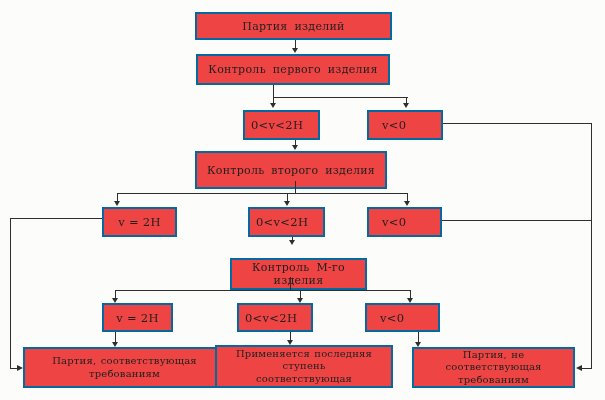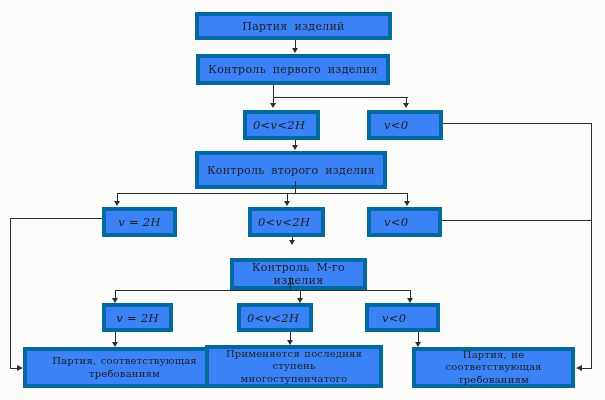--- a/index.html
+++ b/index.html
@@ -5,28 +5,28 @@
   * { margin:0; padding:0; box-sizing:border-box; }
   html,body { background:#fcfcfa; }
   .page {
     position:relative; width:605px; height:400px;
     background:#fcfcfa; overflow:hidden;
     font-family:"DejaVu Serif", serif;
     color:#232323;
   }
   .box {
     position:absolute;
-    border:4px solid #0369a1;
-    background:#3b82f6;
+    border:2px solid #0369a1;
+    background:#ef4444;
     display:flex; align-items:center; justify-content:center;
     text-align:center;
     font-size:11px; letter-spacing:0.3px; word-spacing:3px;
     color:#1f1f1f;
   }
-  .cond { font-style:italic; font-size:11.5px; word-spacing:0; }
+  .cond { font-size:11.5px; word-spacing:0; }
   .cond.al { justify-content:flex-start; padding-left:6px; text-align:left; }
   .cond.al2 { justify-content:flex-start; padding-left:13px; text-align:left; }
   .multi { font-size:10px; line-height:1.25; letter-spacing:0.2px; word-spacing:1px; padding:2px 4px; }
   .multi .ln { display:block; }
   .line { position:absolute; background:#2e2e2e; }
   .arr { position:absolute; width:0; height:0; }
   .arr.d { border-left:3px solid transparent; border-right:3px solid transparent; border-top:5px solid #2e2e2e; }
   .arr.r { border-top:3px solid transparent; border-bottom:3px solid transparent; border-left:6px solid #2e2e2e; }
   .arr.l { border-top:3px solid transparent; border-bottom:3px solid transparent; border-right:6px solid #2e2e2e; }
 </style>
@@ -107,24 +107,24 @@
   <div class="line" style="left:418px;top:332px;width:1px;height:10px"></div>
   <div class="arr d" style="left:415px;top:342px"></div>
 
   <div class="box multi" style="left:23px;top:347px;width:203px;height:41px">
     <div>
       <span class="ln">Партия, соответствующая</span>
       <span class="ln">требованиям</span>
     </div>
   </div>
 
-  <div class="box multi" style="left:205px;top:345px;width:178px;height:43px">
+  <div class="box multi" style="left:215px;top:345px;width:178px;height:43px">
     <div>
       <span class="ln">Применяется последняя ступень</span>
-      <span class="ln">многоступенчатого</span>
+      <span class="ln">соответствующая</span>
     </div>
   </div>
 
   <div class="box multi" style="left:412px;top:347px;width:163px;height:41px">
     <div>
       <span class="ln">Партия, не соответствующая</span>
       <span class="ln">требованиям</span>
     </div>
   </div>
 

